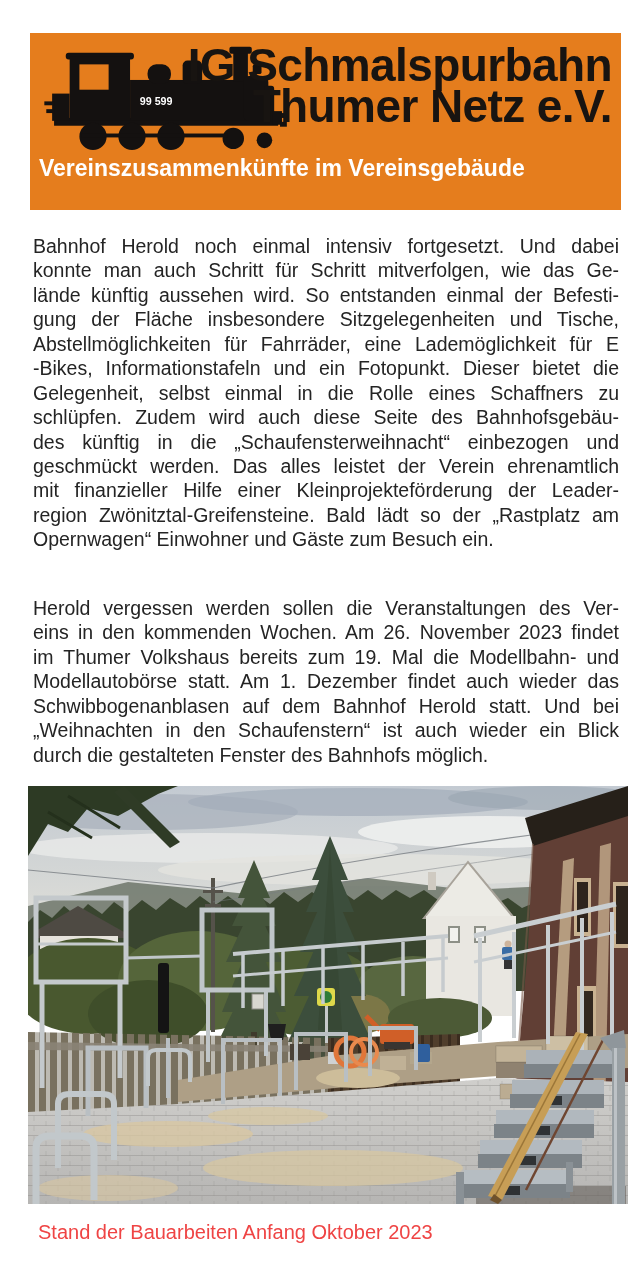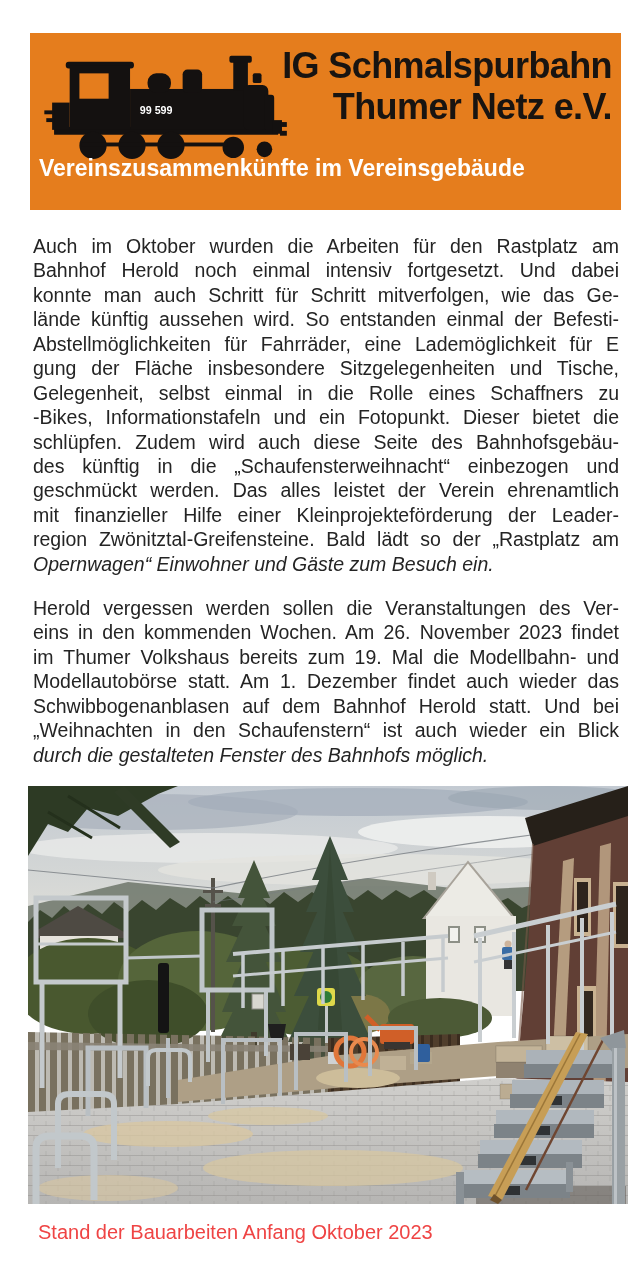--- a/index.html
+++ b/index.html
@@ -2,33 +2,33 @@
 <html><head>
 <meta charset="utf-8">
 <style>
   html,body{margin:0;padding:0;}
   body{width:644px;height:1268px;background:#ffffff;position:relative;
        font-family:"Liberation Sans",sans-serif;overflow:hidden;}
   .page{position:absolute;inset:0;background:#ffffff;}
 
   
   .banner{position:absolute;left:30px;top:33px;width:591px;height:177px;background:#e57d1d;}
-  .loco-wrap{position:absolute;left:10px;top:17px;width:258px;height:112px;}
+  .loco-wrap{position:absolute;left:10px;top:8px;width:258px;height:112px;}
   .loco-wrap svg{display:block;width:100%;height:100%;}
   .banner-title{position:absolute;right:9px;top:12px;text-align:right;color:#181411;
-                font-weight:bold;font-size:36px;line-height:41px;letter-spacing:-0.6px;margin-left:28px;}
+                font-weight:bold;font-size:46px;line-height:41px;letter-spacing:-0.6px;margin-left:28px;}
   .banner-title span{display:block;}
   .banner-sub{position:absolute;left:9px;top:120px;color:#ffffff;font-weight:bold;
               font-size:23px;line-height:30px;}
   .banner-sub span{display:block;}
 
   
   .para{position:absolute;left:33px;width:586px;color:#242424;font-size:19.5px;}
   .para .tline{line-height:24.45px;height:24.45px;text-align:justify;text-align-last:justify;}
-  .para .tline.last{text-align-last:left;font-style:italic;}
+  .para .tline.last{text-align-last:left;}
   #para1{top:234px;}
   #para2{top:596px;}
 
   
   .photo{position:absolute;left:28px;top:786px;width:600px;height:418px;}
   .photo svg{display:block;width:100%;height:100%;}
 
   
   .caption{position:absolute;left:38px;top:1221px;font-size:20px;color:#ef4444;}
 </style>
@@ -72,28 +72,27 @@
     <div class="banner-title">
       <span>IG Schmalspurbahn</span>
       <span>Thumer Netz e.V.</span>
     </div>
     <div class="banner-sub">
       <span>Vereinszusammenkünfte im Vereinsgebäude</span>
     </div>
   </header>
 
   <div id="para1" class="para">
-      <div class="tline">Auch im Oktober wurden die Arbeiten für den Rastplatz am</div>
       <div class="tline">Bahnhof Herold noch einmal intensiv fortgesetzt. Und dabei</div>
       <div class="tline">konnte man auch Schritt für Schritt mitverfolgen, wie das Ge-</div>
       <div class="tline">lände künftig aussehen wird. So entstanden einmal der Befesti-</div>
+      <div class="tline">gung der Fläche insbesondere Sitzgelegenheiten und Tische,</div>
       <div class="tline">Abstellmöglichkeiten für Fahrräder, eine Lademöglichkeit für E</div>
-      <div class="tline">gung der Fläche insbesondere Sitzgelegenheiten und Tische,</div>
+      <div class="tline">-Bikes, Informationstafeln und ein Fotopunkt. Dieser bietet die</div>
       <div class="tline">Gelegenheit, selbst einmal in die Rolle eines Schaffners zu</div>
-      <div class="tline">-Bikes, Informationstafeln und ein Fotopunkt. Dieser bietet die</div>
       <div class="tline">schlüpfen. Zudem wird auch diese Seite des Bahnhofsgebäu-</div>
       <div class="tline">des künftig in die „Schaufensterweihnacht“ einbezogen und</div>
       <div class="tline">geschmückt werden. Das alles leistet der Verein ehrenamtlich</div>
       <div class="tline">mit finanzieller Hilfe einer Kleinprojekteförderung der Leader-</div>
       <div class="tline">region Zwönitztal-Greifensteine. Bald lädt so der „Rastplatz am</div>
       <div class="tline last">Opernwagen“ Einwohner und Gäste zum Besuch ein.</div>
     </div>
   <div id="para2" class="para">
       <div class="tline">Herold vergessen werden sollen die Veranstaltungen des Ver-</div>
       <div class="tline">eins in den kommenden Wochen. Am 26. November 2023 findet</div>

